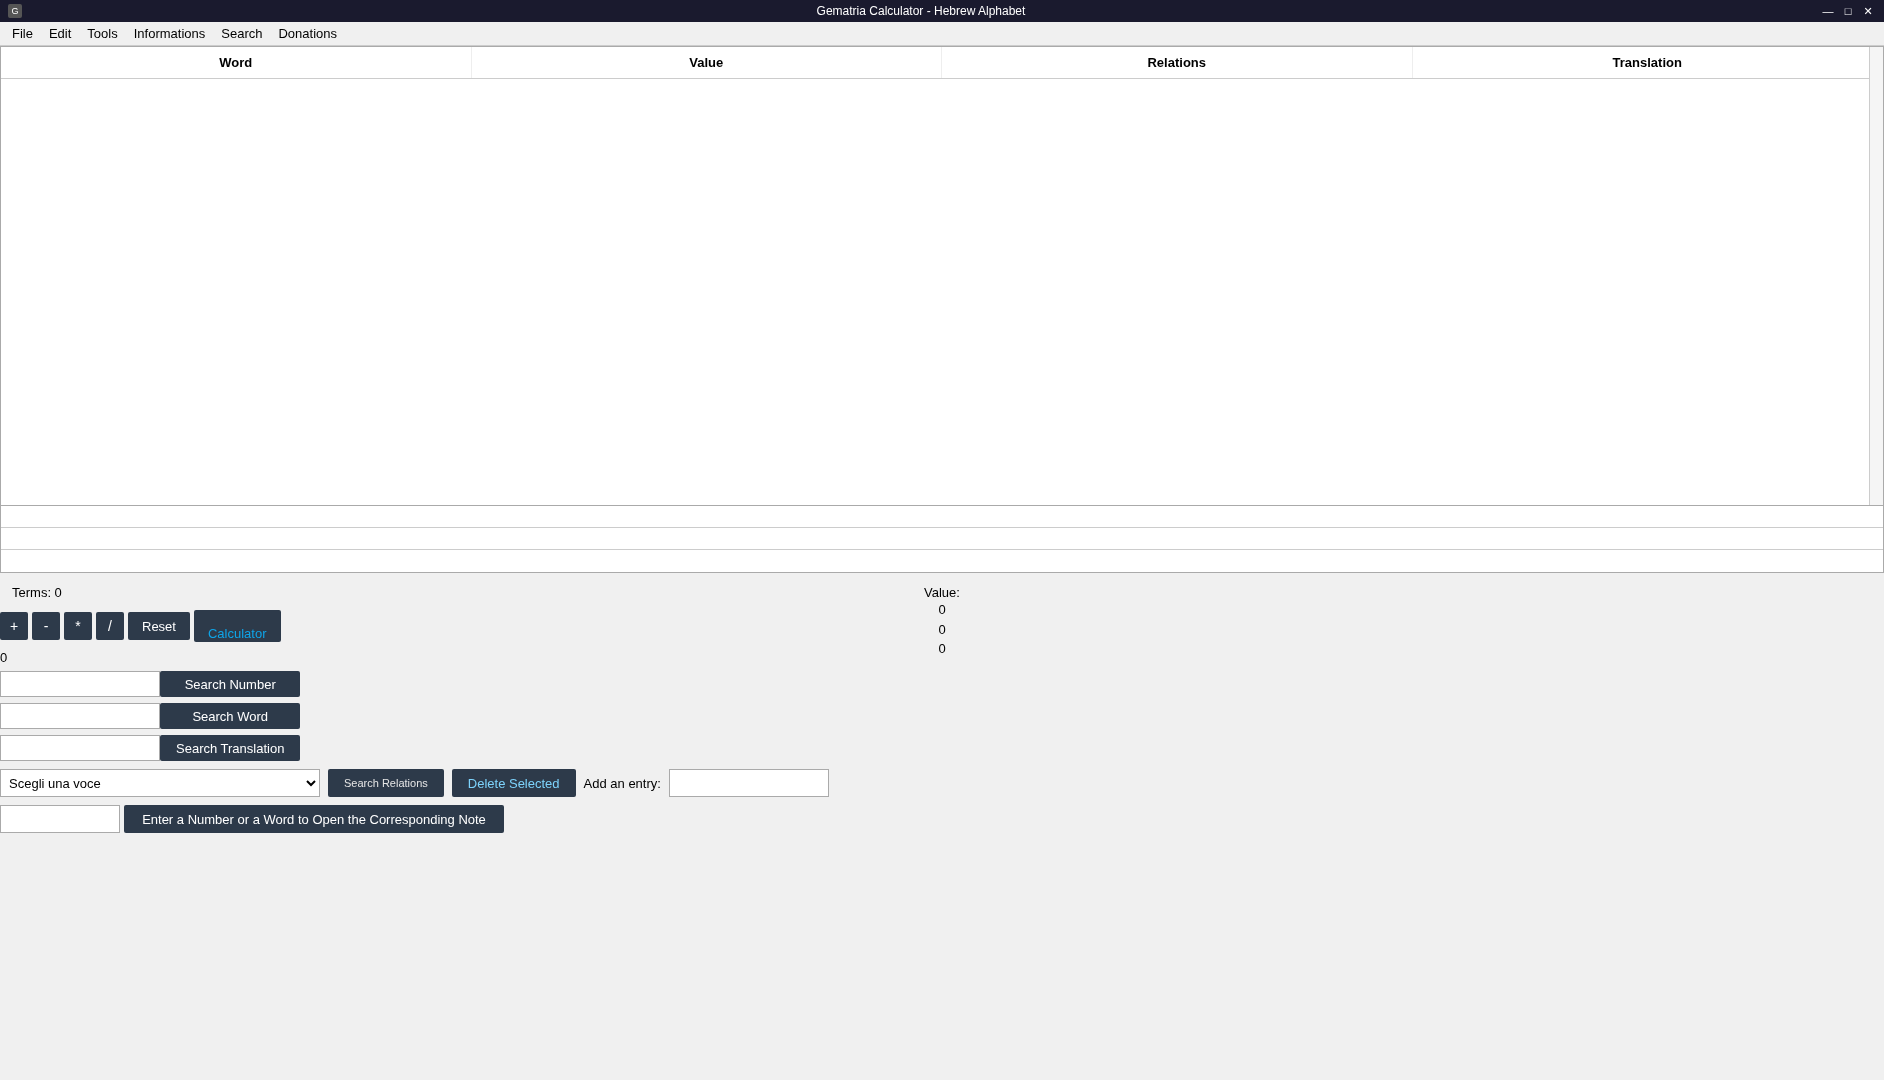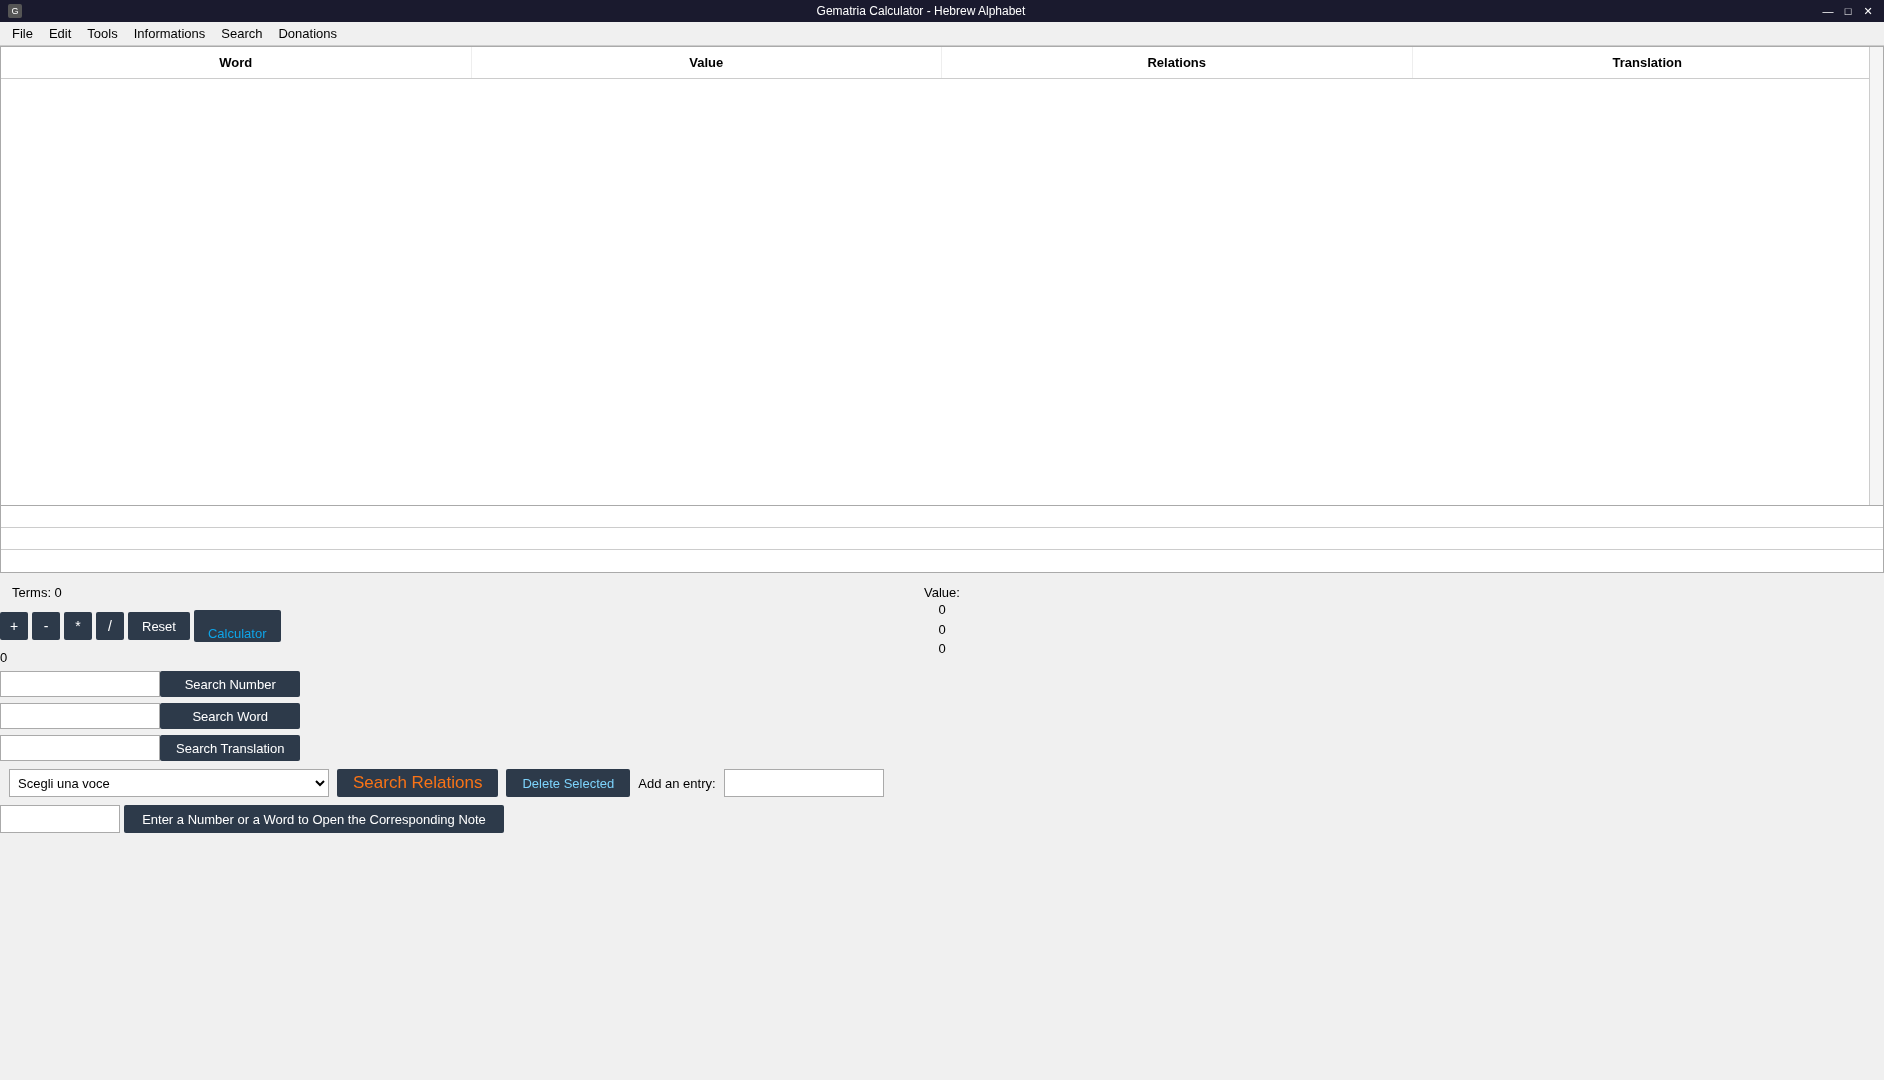--- a/index.html
+++ b/index.html
@@ -260,39 +260,39 @@
       height: 26px;
       border-radius: 2px;
       min-width: 140px;
     }
 
     
     .relations-row {
       display: flex;
       align-items: center;
       gap: 8px;
-      margin: 4px 9px;
+      margin: 4px 0;
     }
 
     .relations-select {
       width: 320px;
       height: 28px;
       border: 1px solid #aaa;
       background: white;
       font-size: 13px;
       padding: 2px 4px;
     }
 
     .relations-btn {
       background: #2d3a4a;
-      color: #f97316;
+      color: #e5e5e5;
       border: none;
       padding: 4px 16px;
       cursor: pointer;
-      font-size: 17px;
+      font-size: 11px;
       height: 28px;
       border-radius: 2px;
     }
 
     .delete-btn {
       background: #2d3a4a;
       color: #7dd3fc;
       border: none;
       padding: 4px 16px;
       cursor: pointer;

